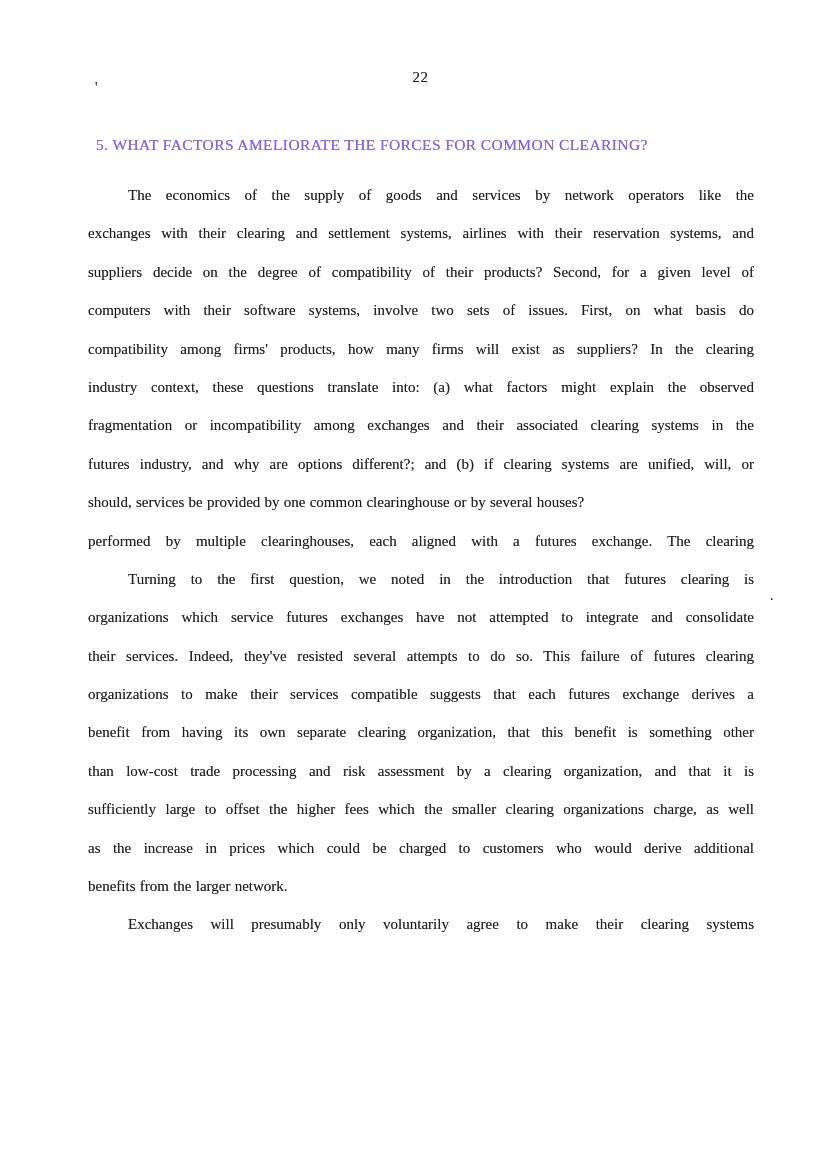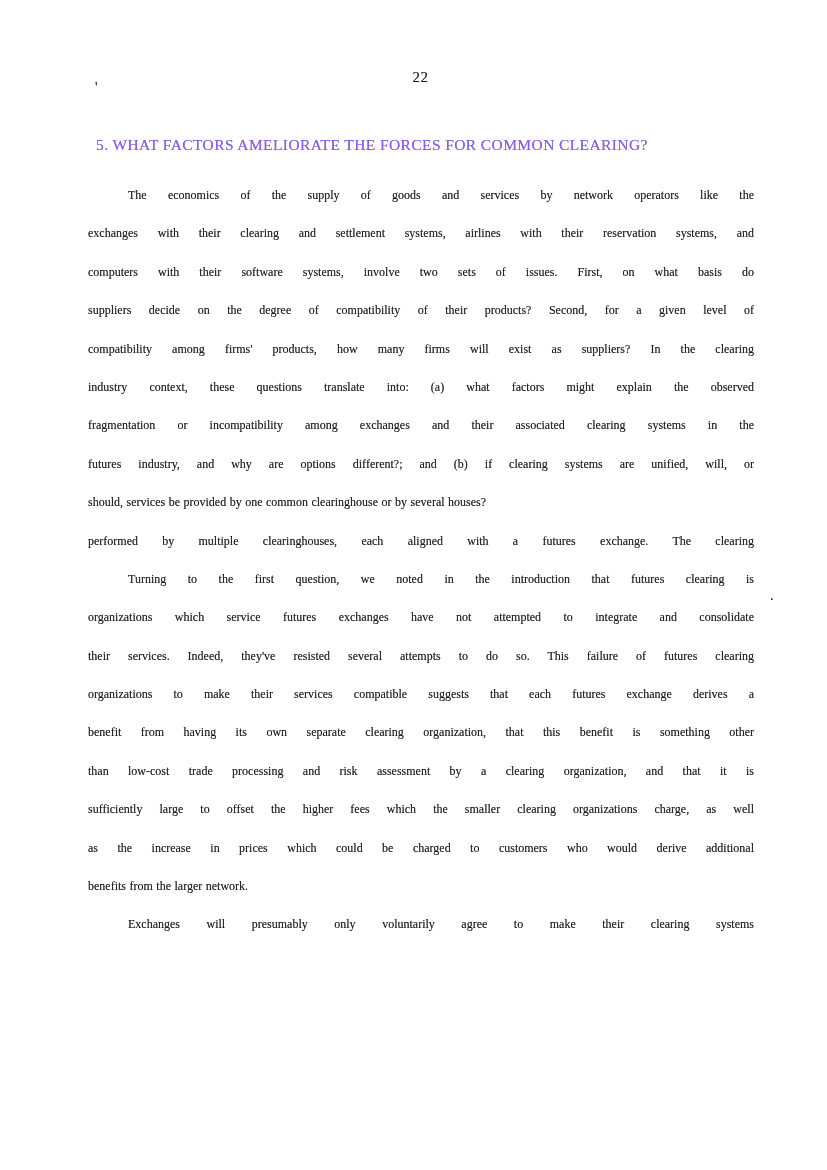--- a/index.html
+++ b/index.html
@@ -43,21 +43,21 @@
     font-weight: 400;
     letter-spacing: 0.4px;
     white-space: nowrap;
     color: #8b5cf6;
   }
   .body-text {
     position: absolute;
     left: 88px;
     top: 176px;
     width: 666px;
-    font-size: 12px;
+    font-size: 15px;
     line-height: 38.4px;
     word-spacing: 0.5px;
   }
   .paragraph { margin: 0; }
   .line {
     height: 38.4px;
     overflow: hidden;
     text-align: justify;
   }
   .line.just { text-align-last: justify; }
@@ -70,22 +70,22 @@
   <div class="page-number">22</div>
 
   <span class="stray stray-apostrophe">'</span>
 
   <h1 class="heading">5. WHAT FACTORS AMELIORATE THE FORCES FOR COMMON CLEARING?</h1>
 
   <div class="body-text">
       <div class="paragraph">
         <div class="line just indent">The economics of the supply of goods and services by network operators like the</div>
         <div class="line just">exchanges with their clearing and settlement systems, airlines with their reservation systems, and</div>
+        <div class="line just">suppliers decide on the degree of compatibility of their products?  Second, for a given level of</div>
         <div class="line just">computers with their software systems, involve two sets of issues. First, on what basis do</div>
-        <div class="line just">suppliers decide on the degree of compatibility of their products?  Second, for a given level of</div>
         <div class="line just">compatibility among firms' products, how many firms will exist as suppliers?  In the clearing</div>
         <div class="line just">industry context, these questions translate into: (a) what factors might explain the observed</div>
         <div class="line just">fragmentation or incompatibility among exchanges and their associated clearing systems in the</div>
         <div class="line just">futures industry, and why are options different?; and (b) if clearing systems are unified, will, or</div>
         <div class="line">should, services be provided by one common clearinghouse or by several houses?</div>
       </div>
       <div class="paragraph">
         <div class="line just">performed by multiple clearinghouses, each aligned with a futures exchange. The clearing</div>
         <div class="line just indent">Turning to the first question, we noted in the introduction that futures clearing is</div>
         <div class="line just">organizations which service futures exchanges have not attempted to integrate and consolidate</div>

